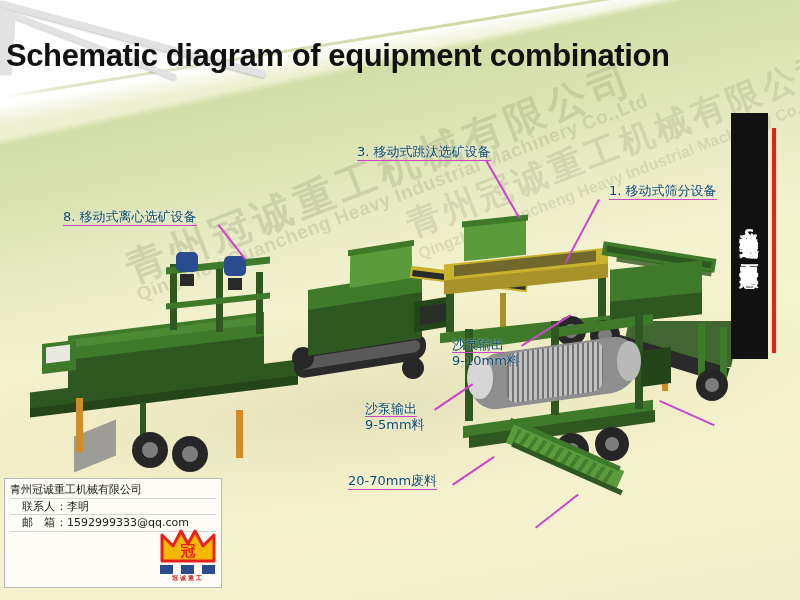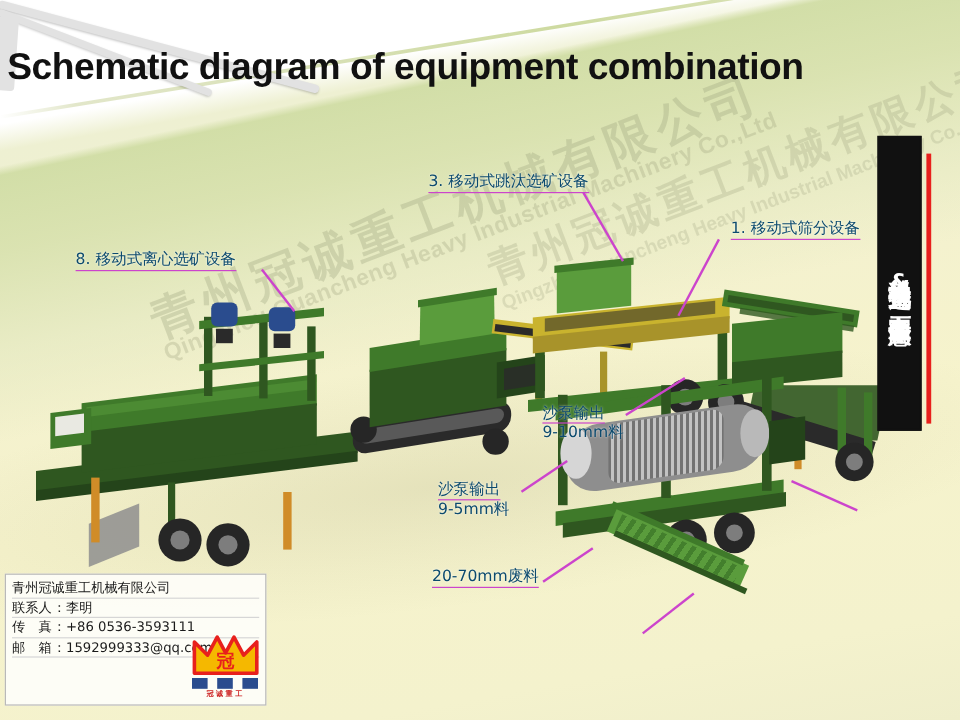--- a/index.html
+++ b/index.html
@@ -102,21 +102,21 @@
     border:1px solid #b9b9b9;
     box-sizing:border-box;padding:3px 5px;
   }
   .card-row{
     font-size:11px;color:#1a1a1a;white-space:nowrap;
     line-height:15.5px;height:15.5px;
     border-bottom:1px solid #d6d6d6;
     font-family:"DejaVu Sans",sans-serif;
   }
   .card-row:last-child{border-bottom:none;}
-  .card-row .k{display:inline-block;min-width:34px;}
+  .card-row .k{display:inline-block;min-width:34px;margin-left:12px;}
   .logo{
     position:absolute;right:3px;bottom:4px;width:60px;height:56px;
   }
   .logo-cap{
     position:absolute;left:2px;top:2px;width:56px;height:34px;
   }
   .logo-txt{
     position:absolute;left:0;bottom:0;width:60px;text-align:center;
     font-size:6px;color:#cc2222;font-weight:bold;letter-spacing:2px;
     font-family:"DejaVu Sans",sans-serif;
@@ -312,36 +312,33 @@
     <div>9-10mm料</div>
   </div>
   <div class="leader" style="left:521px;top:345px;width:58px;transform:rotate(-32deg);"></div>
 
   <div class="lbl lbl-sm" style="left:365px;top:401px;">
     <div style="border-bottom:1.6px solid #cc44cc;display:inline-block;">沙泵输出</div>
     <div>9-5mm料</div>
   </div>
   <div class="leader" style="left:434px;top:409px;width:46px;transform:rotate(-34deg);"></div>
 
-  <div class="lbl lbl-sm" style="left:360px;top:473px;">
+  <div class="lbl lbl-sm" style="left:348px;top:473px;">
     <span class="u">20-70mm废料</span>
   </div>
   <div class="leader" style="left:452px;top:484px;width:50px;transform:rotate(-34deg);"></div>
 
   <div class="leader" style="left:535px;top:527px;width:54px;transform:rotate(-38deg);"></div>
 
   <div class="leader" style="left:660px;top:400px;width:60px;transform:rotate(24deg);"></div>
 
   <div class="card">
     <div class="card-row">青州冠诚重工机械有限公司</div>
     <div class="card-row">
       <span class="k">联系人</span><span>：李明</span>
-    </div>
-    <div class="card-row">
-      <span class="k">传　真</span><span>：+86 0536-3593111</span>
     </div>
     <div class="card-row">
       <span class="k">邮　箱</span><span>：1592999333@qq.com</span>
     </div>
 
     <div class="logo">
       <svg class="logo-cap" viewBox="0 0 56 34">
         <path d="M2 32 L2 6 L13 17 L21 2 L28 15 L35 2 L43 17 L54 6 L54 32 Z" fill="#f5b800" stroke="#e8201c" stroke-width="3" stroke-linejoin="round"></path>
         <text x="28" y="27" font-size="15" font-weight="bold" fill="#e8201c" text-anchor="middle" font-family="DejaVu Sans, sans-serif">冠</text>
       </svg>

